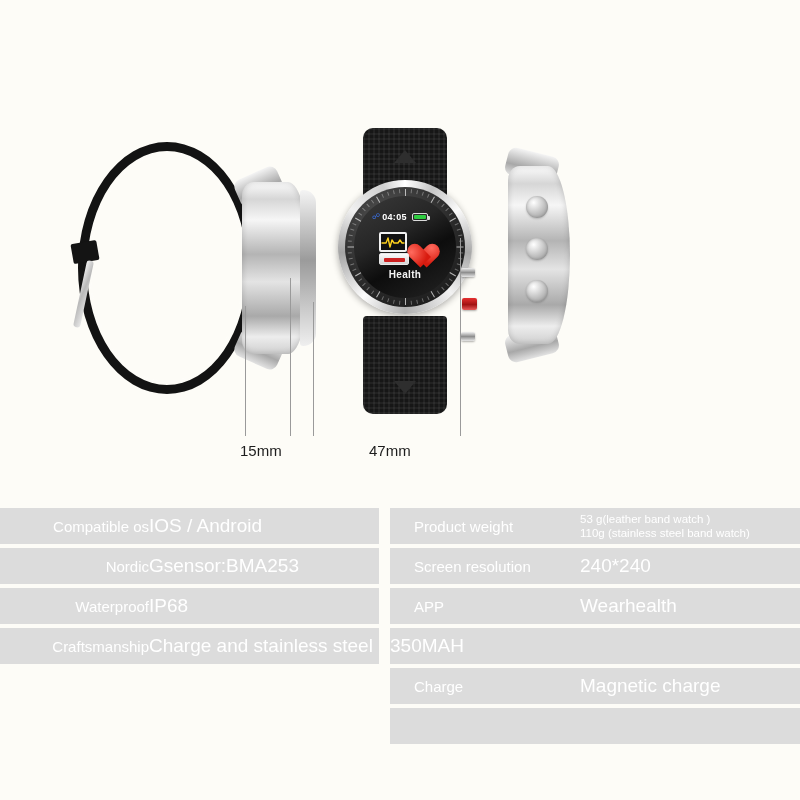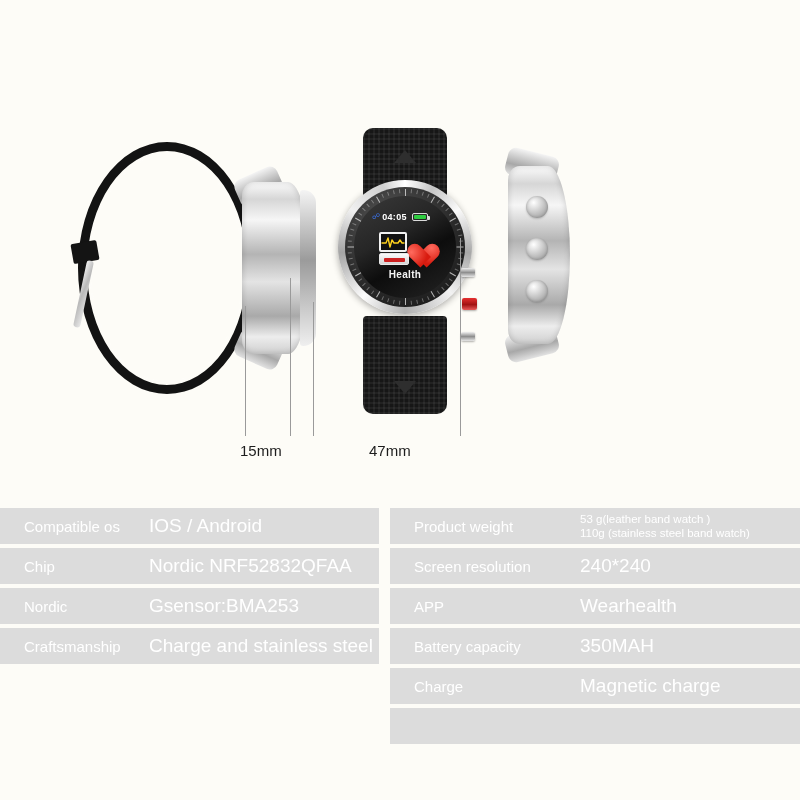--- a/index.html
+++ b/index.html
@@ -435,21 +435,21 @@
     top: 492px;
     left: 0;
     width: 800px;
     height: 308px;
     background: #fdfcf7;
   }
   .spec-col {
     position: absolute;
     top: 16px;
   }
-  .spec-col.left  { left: 0;     width: 379px; }
+  .spec-col.left  { left: 0;     width: 379px; text-align: right; }
   .spec-col.right { left: 390px; width: 410px; }
   .spec-row {
     height: 36px;
     background: #dcdcdc;
     margin-bottom: 4px;
     display: flex;
     align-items: center;
     box-sizing: border-box;
   }
   .spec-row.empty {
@@ -617,26 +617,26 @@
   </div>
 
   <div class="specs">
 
     <div class="spec-col left">
       <div class="spec-row">
         <div class="spec-key">Compatible os</div>
         <div class="spec-val">IOS / Android</div>
       </div>
       <div class="spec-row">
-        <div class="spec-key">Chip</div>
-        <div class="spec-val">Nordic NRF52832QFAA</div>
-      </div>
-      <div class="spec-row">
         <div class="spec-key">Nordic</div>
         <div class="spec-val">Gsensor:BMA253</div>
+      </div>
+      <div class="spec-row">
+        <div class="spec-key">Waterproof</div>
+        <div class="spec-val">IP68</div>
       </div>
       <div class="spec-row">
         <div class="spec-key">Craftsmanship</div>
         <div class="spec-val">Charge and stainless steel</div>
       </div>
     </div>
 
     <div class="spec-col right">
       <div class="spec-row">
         <div class="spec-key">Product weight</div>
@@ -647,21 +647,20 @@
       </div>
       <div class="spec-row">
         <div class="spec-key">Screen resolution</div>
         <div class="spec-val">240*240</div>
       </div>
       <div class="spec-row">
         <div class="spec-key">APP</div>
         <div class="spec-val">Wearhealth</div>
       </div>
       <div class="spec-row">
-        <div class="spec-key">Battery capacity</div>
         <div class="spec-val">350MAH</div>
       </div>
       <div class="spec-row">
         <div class="spec-key">Charge</div>
         <div class="spec-val">Magnetic charge</div>
       </div>
       <div class="spec-row empty">
         <div class="spec-key"></div>
         <div class="spec-val"></div>
       </div>

